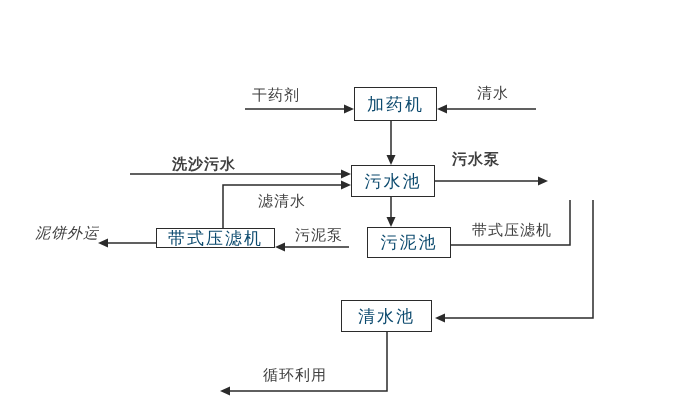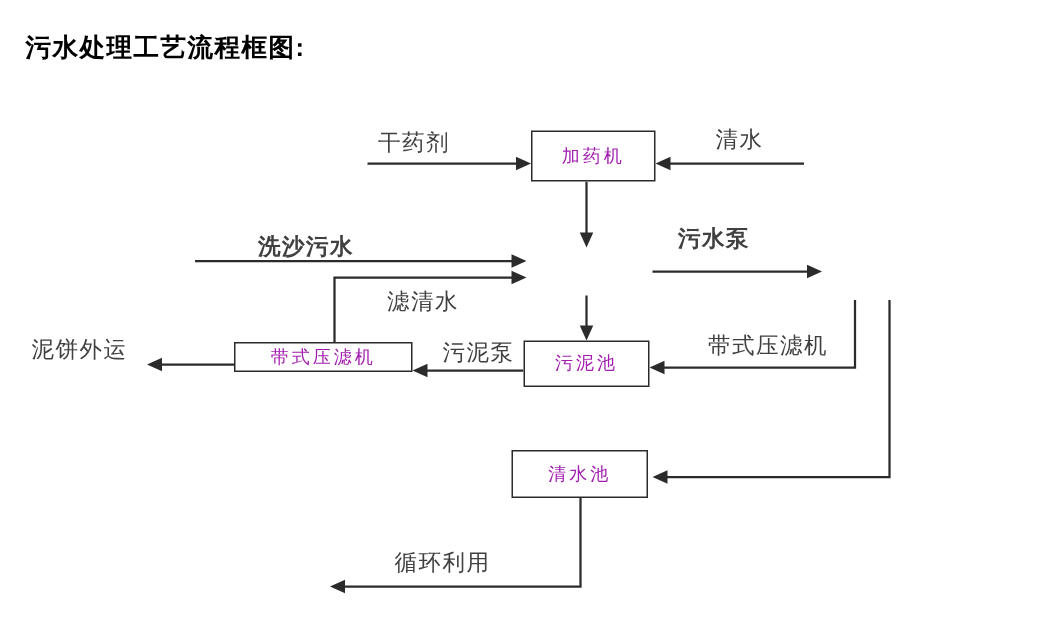--- a/index.html
+++ b/index.html
@@ -42,55 +42,54 @@
     stroke: none;
   }
   .node {
     position: absolute;
     box-sizing: border-box;
     border: 1.5px solid #2b2b2b;
     background: #ffffff;
     display: flex;
     align-items: center;
     justify-content: center;
-    font-size: 12px;
-    color: #a21caf;
+    font-size: 17px;
+    color: #0c4a6e;
     letter-spacing: 2px;
     white-space: nowrap;
   }
   .edge-label {
     position: absolute;
     font-size: 15px;
     color: #404040;
     letter-spacing: 1px;
     white-space: nowrap;
   }
   .n-dosing   { left: 354px; top: 87px;  width: 83px;  height: 34px; }
   .n-sewage   { left: 351px; top: 165px; width: 84px;  height: 32px; }
   .n-tower    { left: 548px; top: 166px; width: 134px; height: 34px; }
-  .n-sludge   { left: 349px; top: 227px; width: 84px;  height: 31px; }
+  .n-sludge   { left: 367px; top: 227px; width: 84px;  height: 31px; }
   .n-press    { left: 156px; top: 228px; width: 119px; height: 20px; }
   .n-clean    { left: 341px; top: 300px; width: 91px;  height: 32px; }
 
   .l-dry      { left: 252px; top: 86px;  }
   .l-water    { left: 477px; top: 84px;  }
   .l-sand     { left: 172px; top: 155px; font-weight: bold; }
   .l-pump     { left: 452px; top: 150px; font-weight: bold; }
   .l-filtered { left: 258px; top: 192px; }
   .l-sludgep  { left: 295px; top: 226px; }
   .l-bottom   { left: 472px; top: 221px; }
-  .l-mudcake  { left: 21px;  top: 224px; }
+  .l-mudcake  { left: 35px;  top: 224px; font-style: italic; }
   .l-recycle  { left: 263px; top: 366px; }
 </style>
 </head>
 <body>
 
 <div class="canvas">
 
-  <div class="title">污水处理工艺流程框图:</div>
 
   <svg class="diagram-svg" viewBox="0 0 700 420" xmlns="http://www.w3.org/2000/svg">
 
     <g>
       <line x1="245" y1="109" x2="345" y2="109"></line>
       <polygon points="354,109 344,104.5 344,113.5"></polygon>
     </g>
 
     <g>
       <line x1="536" y1="109" x2="446" y2="109"></line>
@@ -144,20 +143,23 @@
 
     <g>
       <polyline points="387,332 387,391 229,391"></polyline>
       <polygon points="220,391 230,386.5 230,395.5"></polygon>
     </g>
   </svg>
 
   <div class="node n-dosing">
     <span>加药机</span>
   </div>
+  <div class="node n-sewage">
+    <span>污水池</span>
+  </div>
   <div class="node n-sludge">
     <span>污泥池</span>
   </div>
   <div class="node n-press">
     <span>带式压滤机</span>
   </div>
   <div class="node n-clean">
     <span>清水池</span>
   </div>
 

